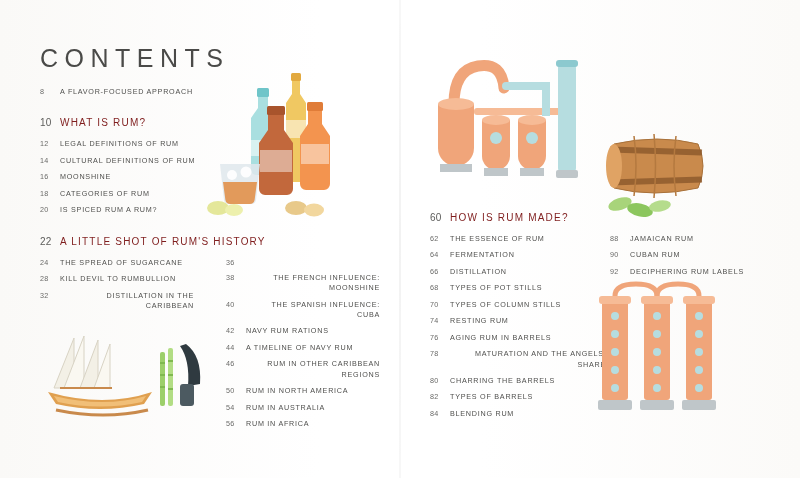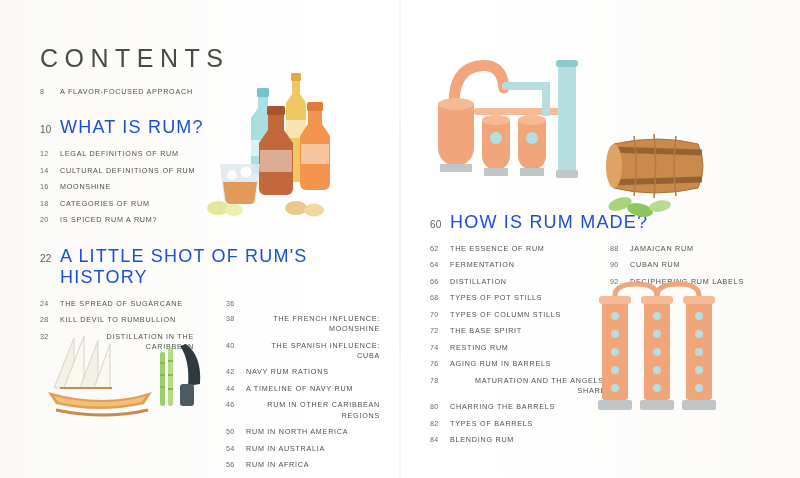--- a/index.html
+++ b/index.html
@@ -71,23 +71,23 @@
     margin: 20px 0 11px 0;
   }
   .sec-num {
     width: 20px;
     flex: 0 0 20px;
     font-size: 10px;
     color: #5c5c5a;
     letter-spacing: 0.3px;
   }
   .sec-title {
-    font-size: 18px;
+    font-size: 10px;
     letter-spacing: 1.2px;
-    color: #1d4ed8;
+    color: #7f1d1d;
     font-weight: 400;
   }
 
   .two-col {
     display: flex;
     gap: 32px;
   }
   .two-col .col { width: 160px; }
 
   .right-two-col { display: flex; gap: 4px; }
@@ -300,24 +300,20 @@
           <span class="toc-num">66</span>
           <span class="toc-label">DISTILLATION</span>
         </div>
         <div class="toc-line">
           <span class="toc-num">68</span>
           <span class="toc-label">TYPES OF POT STILLS</span>
         </div>
         <div class="toc-line">
           <span class="toc-num">70</span>
           <span class="toc-label">TYPES OF COLUMN STILLS</span>
-        </div>
-        <div class="toc-line">
-          <span class="toc-num">72</span>
-          <span class="toc-label">THE BASE SPIRIT</span>
         </div>
         <div class="toc-line">
           <span class="toc-num">74</span>
           <span class="toc-label">RESTING RUM</span>
         </div>
         <div class="toc-line">
           <span class="toc-num">76</span>
           <span class="toc-label">AGING RUM IN BARRELS</span>
         </div>
         <div class="toc-line">

